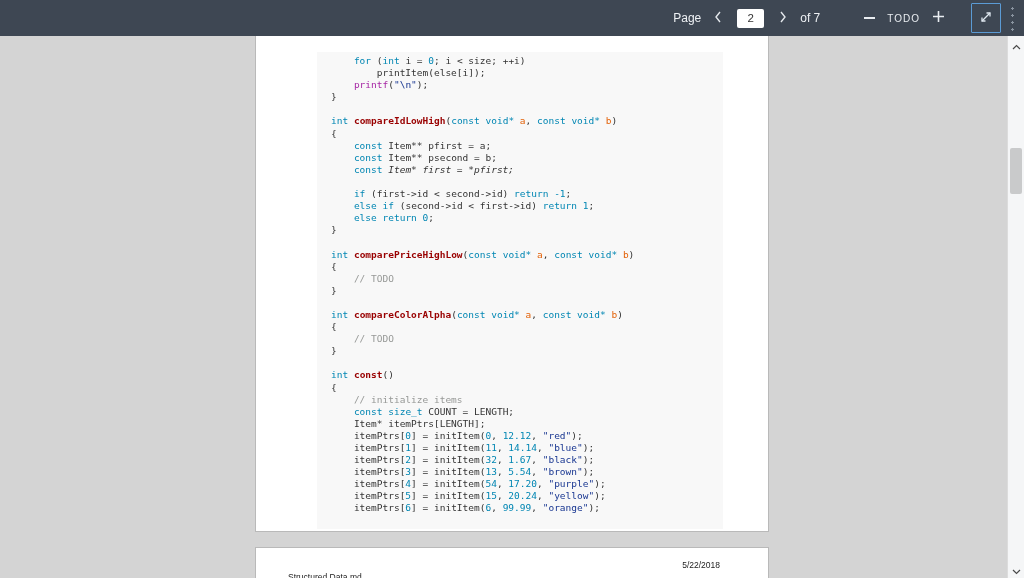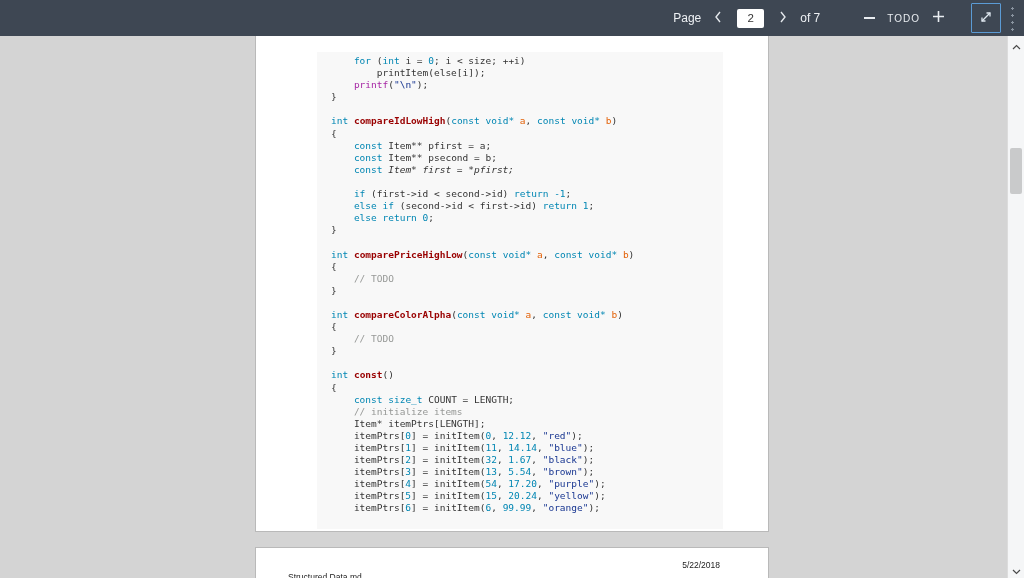--- a/index.html
+++ b/index.html
@@ -181,22 +181,22 @@
         <div class="code-line"><span style="color: rgb(51, 51, 51);">    </span><span style="color: rgb(150, 152, 150);">// TODO</span></div>
         <div class="code-line"><span style="color: rgb(51, 51, 51);">}</span></div>
         <div class="code-line"> </div>
         <div class="code-line"><span style="color: rgb(0, 134, 179);">int</span><span style="color: rgb(51, 51, 51);"> </span><span style="color: rgb(153, 0, 0); font-weight: 700;">compareColorAlpha</span><span style="color: rgb(51, 51, 51);">(</span><span style="color: rgb(0, 134, 179);">const</span><span style="color: rgb(51, 51, 51);"> </span><span style="color: rgb(0, 134, 179);">void*</span><span style="color: rgb(51, 51, 51);"> </span><span style="color: rgb(227, 98, 9);">a</span><span style="color: rgb(51, 51, 51);">, </span><span style="color: rgb(0, 134, 179);">const</span><span style="color: rgb(51, 51, 51);"> </span><span style="color: rgb(0, 134, 179);">void*</span><span style="color: rgb(51, 51, 51);"> </span><span style="color: rgb(227, 98, 9);">b</span><span style="color: rgb(51, 51, 51);">)</span></div>
         <div class="code-line"><span style="color: rgb(51, 51, 51);">{</span></div>
         <div class="code-line"><span style="color: rgb(51, 51, 51);">    </span><span style="color: rgb(150, 152, 150);">// TODO</span></div>
         <div class="code-line"><span style="color: rgb(51, 51, 51);">}</span></div>
         <div class="code-line"> </div>
         <div class="code-line"><span style="color: rgb(0, 134, 179);">int</span><span style="color: rgb(51, 51, 51);"> </span><span style="color: rgb(153, 0, 0); font-weight: 700;">const</span><span style="color: rgb(51, 51, 51);">()</span></div>
         <div class="code-line"><span style="color: rgb(51, 51, 51);">{</span></div>
+        <div class="code-line"><span style="color: rgb(51, 51, 51);">    </span><span style="color: rgb(150, 152, 150);">// initialize items</span></div>
         <div class="code-line"><span style="color: rgb(51, 51, 51);">    </span><span style="color: rgb(0, 134, 179);">const</span><span style="color: rgb(51, 51, 51);"> </span><span style="color: rgb(0, 134, 179);">size_t</span><span style="color: rgb(51, 51, 51);"> COUNT = LENGTH;</span></div>
-        <div class="code-line"><span style="color: rgb(51, 51, 51);">    </span><span style="color: rgb(150, 152, 150);">// initialize items</span></div>
         <div class="code-line"><span style="color: rgb(51, 51, 51);">    Item* itemPtrs[LENGTH];</span></div>
         <div class="code-line"><span style="color: rgb(51, 51, 51);">    itemPtrs[</span><span style="color: rgb(0, 134, 179);">0</span><span style="color: rgb(51, 51, 51);">] = initItem(</span><span style="color: rgb(0, 134, 179);">0</span><span style="color: rgb(51, 51, 51);">, </span><span style="color: rgb(0, 134, 179);">12.12</span><span style="color: rgb(51, 51, 51);">, </span><span style="color: rgb(24, 54, 145);">"red"</span><span style="color: rgb(51, 51, 51);">);</span></div>
         <div class="code-line"><span style="color: rgb(51, 51, 51);">    itemPtrs[</span><span style="color: rgb(0, 134, 179);">1</span><span style="color: rgb(51, 51, 51);">] = initItem(</span><span style="color: rgb(0, 134, 179);">11</span><span style="color: rgb(51, 51, 51);">, </span><span style="color: rgb(0, 134, 179);">14.14</span><span style="color: rgb(51, 51, 51);">, </span><span style="color: rgb(24, 54, 145);">"blue"</span><span style="color: rgb(51, 51, 51);">);</span></div>
         <div class="code-line"><span style="color: rgb(51, 51, 51);">    itemPtrs[</span><span style="color: rgb(0, 134, 179);">2</span><span style="color: rgb(51, 51, 51);">] = initItem(</span><span style="color: rgb(0, 134, 179);">32</span><span style="color: rgb(51, 51, 51);">, </span><span style="color: rgb(0, 134, 179);">1.67</span><span style="color: rgb(51, 51, 51);">, </span><span style="color: rgb(24, 54, 145);">"black"</span><span style="color: rgb(51, 51, 51);">);</span></div>
         <div class="code-line"><span style="color: rgb(51, 51, 51);">    itemPtrs[</span><span style="color: rgb(0, 134, 179);">3</span><span style="color: rgb(51, 51, 51);">] = initItem(</span><span style="color: rgb(0, 134, 179);">13</span><span style="color: rgb(51, 51, 51);">, </span><span style="color: rgb(0, 134, 179);">5.54</span><span style="color: rgb(51, 51, 51);">, </span><span style="color: rgb(24, 54, 145);">"brown"</span><span style="color: rgb(51, 51, 51);">);</span></div>
         <div class="code-line"><span style="color: rgb(51, 51, 51);">    itemPtrs[</span><span style="color: rgb(0, 134, 179);">4</span><span style="color: rgb(51, 51, 51);">] = initItem(</span><span style="color: rgb(0, 134, 179);">54</span><span style="color: rgb(51, 51, 51);">, </span><span style="color: rgb(0, 134, 179);">17.20</span><span style="color: rgb(51, 51, 51);">, </span><span style="color: rgb(24, 54, 145);">"purple"</span><span style="color: rgb(51, 51, 51);">);</span></div>
         <div class="code-line"><span style="color: rgb(51, 51, 51);">    itemPtrs[</span><span style="color: rgb(0, 134, 179);">5</span><span style="color: rgb(51, 51, 51);">] = initItem(</span><span style="color: rgb(0, 134, 179);">15</span><span style="color: rgb(51, 51, 51);">, </span><span style="color: rgb(0, 134, 179);">20.24</span><span style="color: rgb(51, 51, 51);">, </span><span style="color: rgb(24, 54, 145);">"yellow"</span><span style="color: rgb(51, 51, 51);">);</span></div>
         <div class="code-line"><span style="color: rgb(51, 51, 51);">    itemPtrs[</span><span style="color: rgb(0, 134, 179);">6</span><span style="color: rgb(51, 51, 51);">] = initItem(</span><span style="color: rgb(0, 134, 179);">6</span><span style="color: rgb(51, 51, 51);">, </span><span style="color: rgb(0, 134, 179);">99.99</span><span style="color: rgb(51, 51, 51);">, </span><span style="color: rgb(24, 54, 145);">"orange"</span><span style="color: rgb(51, 51, 51);">);</span></div>
       </div>
   </div>

